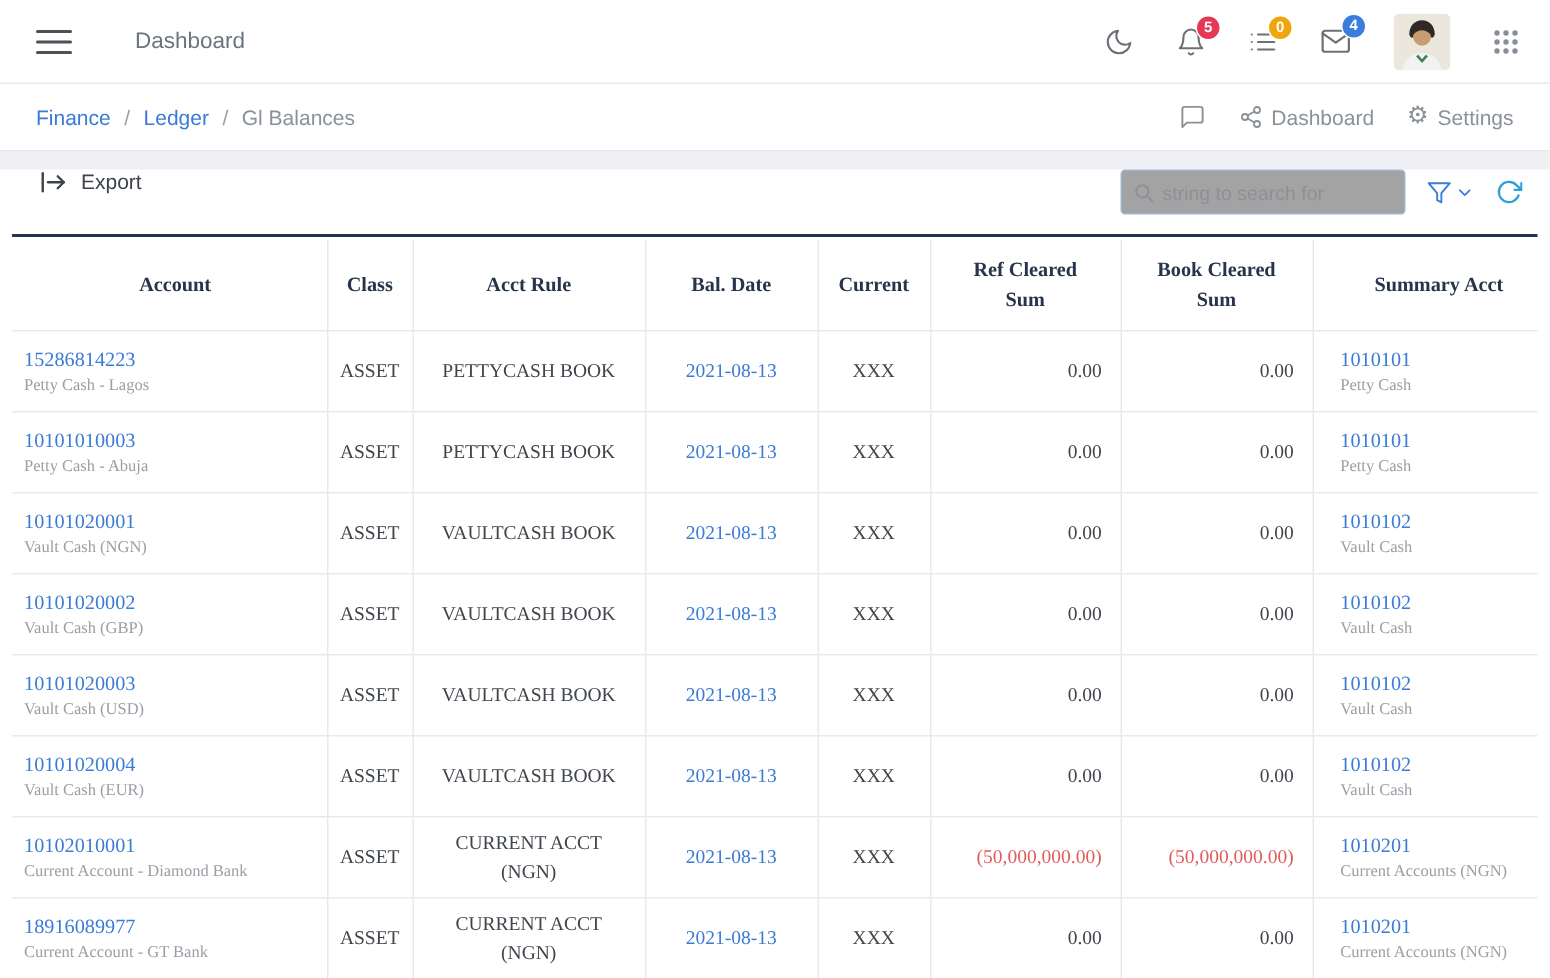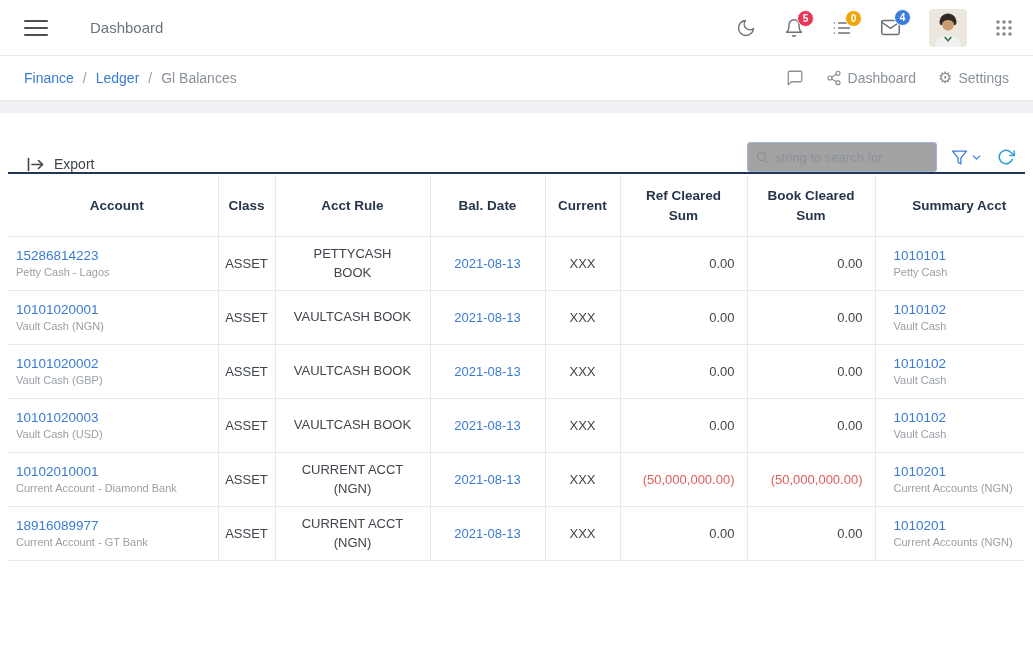--- a/index.html
+++ b/index.html
@@ -27,31 +27,31 @@
   .crumb-sep { color:#9aa0a6; margin:0 9px; font-size:14px; }
   .crumb-current { color:#8a9199; font-size:14px; }
   .breadcrumb-actions { margin-left:auto; display:flex; align-items:center; gap:22px; color:#8a9199; font-size:14px; }
   .bc-action { display:flex; align-items:center; gap:6px; cursor:pointer; }
   .gear-glyph { font-size:16px; line-height:1; color:#8a9199; }
 
   
   .panel-gap { height:12px; background:#eef0f3; }
   .panel { background:#fff; height:539px; padding:0 8px; }
 
-  .toolbar { height:61px; display:flex; align-items:flex-end; border-bottom:2px solid var(--navy-border,#233554); }
+  .toolbar { height:45px; display:flex; align-items:flex-start; border-bottom:2px solid var(--navy-border,#233554); }
   .export-btn { display:flex; align-items:center; gap:9px; color:#3d4349; font-size:14px; cursor:pointer; padding:0 10px; margin-left:8px; }
   .toolbar-right { margin-left:auto; display:flex; align-items:center; gap:14px; }
   .search-box { display:flex; align-items:center; width:190px; height:30px; border:1px solid #9db4d6; border-radius:3px; padding:0 7px; background:#a3a3a3; }
   .search-box input { border:none; outline:none; flex:1; font-size:13px; color:#495057; font-family:"Liberation Sans", sans-serif; background:transparent; min-width:0; margin-left:5px; }
   .search-box input::placeholder { color:#8a9199; }
   .filter-btn { display:flex; align-items:center; gap:2px; cursor:pointer; }
   .refresh-btn { cursor:pointer; display:flex; align-items:center; margin-right:10px; }
 
   
-  table.grid { width:100%; border-collapse:collapse; table-layout:fixed; margin-top:2px; }
+  table.grid { width:100%; border-collapse:collapse; table-layout:fixed; margin-top:2px;font-family:Liberation Serif, serif; }
   .grid th { height:60px; font-size:13.5px; font-weight:bold; color:var(--header-text,#26354a);
              border:1px solid #e7e9ec; border-top:none; text-align:center; vertical-align:middle; cursor:pointer; }
   .grid th:first-child, .grid td:first-child { border-left:none; }
   .grid th:last-child, .grid td:last-child { border-right:none; }
   .grid td { height:54px; border:1px solid #e7e9ec; vertical-align:middle; font-size:13px; color:#3f454b; }
   .th-account { text-align:left; padding-left:8px; }
   .th-summary { text-align:left; padding-left:18px; }
   .th-wrap span { display:inline-block; max-width:92px; line-height:1.45; }
   .cell-account { padding-left:8px; }
   .cell-summary { padding-left:18px;margin-top:36px; }
@@ -269,20 +269,36 @@
         <td class="cell-ccy">XXX</td>
         <td class="cell-amt">0.00</td>
         <td class="cell-amt">0.00</td>
         <td class="cell-summary">
             <span class="link acct">1010101</span>
             <span class="sub">Petty Cash</span>
           </td>
       </tr>
       <tr>
         <td class="cell-account">
+            <span class="link acct">10101010003</span>
+            <span class="sub">Petty Cash - Abuja</span>
+          </td>
+        <td class="cell-class">ASSET</td>
+        <td class="cell-rule">PETTYCASH BOOK</td>
+        <td class="cell-date"><span class="link">2021-08-13</span></td>
+        <td class="cell-ccy">XXX</td>
+        <td class="cell-amt">0.00</td>
+        <td class="cell-amt">0.00</td>
+        <td class="cell-summary">
+            <span class="link acct">1010101</span>
+            <span class="sub">Petty Cash</span>
+          </td>
+      </tr>
+      <tr>
+        <td class="cell-account">
             <span class="link acct">10101020001</span>
             <span class="sub">Vault Cash (NGN)</span>
           </td>
         <td class="cell-class">ASSET</td>
         <td class="cell-rule">VAULTCASH BOOK</td>
         <td class="cell-date"><span class="link">2021-08-13</span></td>
         <td class="cell-ccy">XXX</td>
         <td class="cell-amt">0.00</td>
         <td class="cell-amt">0.00</td>
         <td class="cell-summary">
@@ -303,20 +319,36 @@
         <td class="cell-amt">0.00</td>
         <td class="cell-summary">
             <span class="link acct">1010102</span>
             <span class="sub">Vault Cash</span>
           </td>
       </tr>
       <tr>
         <td class="cell-account">
             <span class="link acct">10101020003</span>
             <span class="sub">Vault Cash (USD)</span>
+          </td>
+        <td class="cell-class">ASSET</td>
+        <td class="cell-rule">VAULTCASH BOOK</td>
+        <td class="cell-date"><span class="link">2021-08-13</span></td>
+        <td class="cell-ccy">XXX</td>
+        <td class="cell-amt">0.00</td>
+        <td class="cell-amt">0.00</td>
+        <td class="cell-summary">
+            <span class="link acct">1010102</span>
+            <span class="sub">Vault Cash</span>
+          </td>
+      </tr>
+      <tr>
+        <td class="cell-account">
+            <span class="link acct">10101020004</span>
+            <span class="sub">Vault Cash (EUR)</span>
           </td>
         <td class="cell-class">ASSET</td>
         <td class="cell-rule">VAULTCASH BOOK</td>
         <td class="cell-date"><span class="link">2021-08-13</span></td>
         <td class="cell-ccy">XXX</td>
         <td class="cell-amt">0.00</td>
         <td class="cell-amt">0.00</td>
         <td class="cell-summary">
             <span class="link acct">1010102</span>
             <span class="sub">Vault Cash</span>

